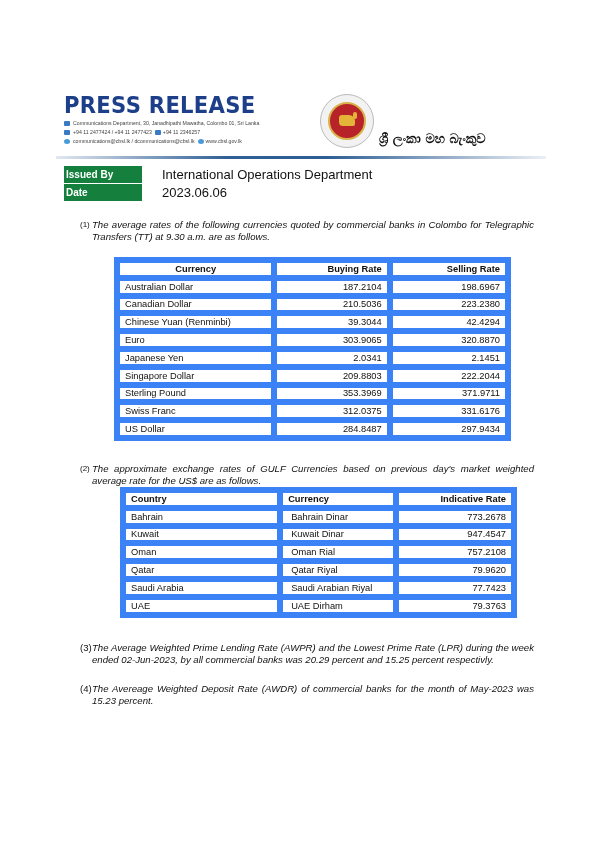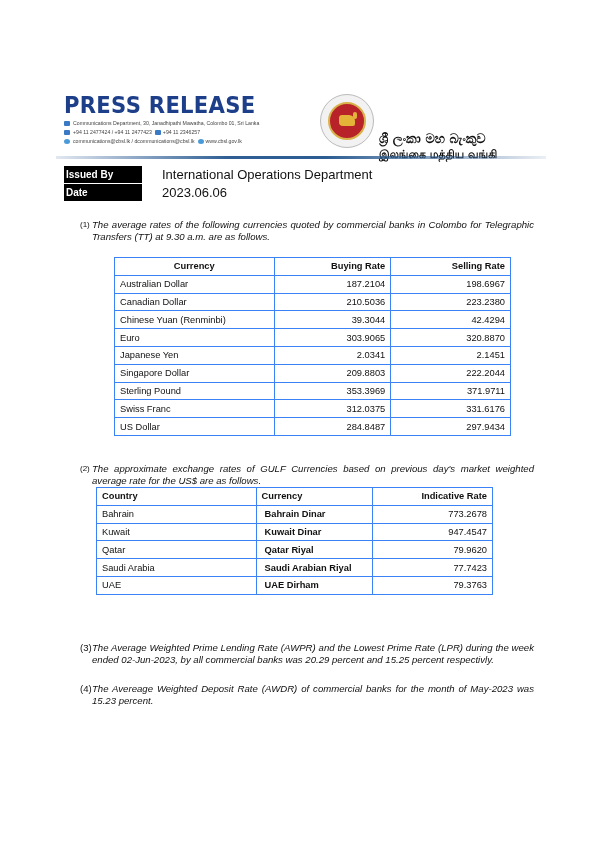--- a/index.html
+++ b/index.html
@@ -19,42 +19,42 @@
     .seal .lion-tail { position:absolute; left: 23px; top: 8px; width: 4px; height: 7px; background:#e3b438; border-radius: 2px; }
     .bank-names { position: absolute; left: 315px; top: 3px; margin-top: 36px; }
     .bn1 { font-size: 13px; font-weight: bold; color: #111; line-height: 16px; font-family: "DejaVu Sans", sans-serif; }
     .bn2 { font-size: 11px; font-weight: bold; color: #111; line-height: 16px; font-family: "DejaVu Sans", sans-serif; }
     .bn3 { font-size: 8.5px; font-weight: bold; color: #222; line-height: 14px; font-family: "DejaVu Sans", sans-serif; letter-spacing: 0.1px; }
 
     .rule { position: absolute; left: 56px; top: 156px; width: 490px; height: 3px; background: linear-gradient(to right, rgba(60,100,160,0.15), #2f5f95 35%, #2c5d92 55%, rgba(60,100,160,0.1)); }
 
     .meta { position: absolute; left: 64px; top: 166px; }
     .meta-row { display: flex; height: 17px; margin-bottom: 1px; }
-    .meta-label { width: 78px; background: #000000; color: #fff; font-weight: bold; font-size: 10px; line-height: 17px; padding-left: 2px; box-sizing: border-box; }
+    .meta-label { width: 78px; background: #15803d; color: #fff; font-weight: bold; font-size: 10px; line-height: 17px; padding-left: 2px; box-sizing: border-box; }
     .meta-value { font-weight: normal; font-size: 13px; line-height: 17px; padding-left: 20px; color: #111; }
 
     .para { position: absolute; left: 80px; width: 454px; font-size: 9.6px; line-height: 11.8px; text-align: justify; color: #111; }
     .para .num { position: absolute; left: 0; top: 0; font-size: 8px; }
     .para .ptext { margin-left: 12px; display: block; font-style: italic; }
     .para .num.big { font-size: 9.6px; }
 
     table.rates { position: absolute; border-collapse: collapse; font-size: 9.3px; color: #111; }
-    table.rates td, table.rates th { border: 1px solid #3b82f6; padding: 0 5px; height: 17.8px; box-sizing: border-box; }
+    table.rates td, table.rates th { border: 6px solid #3b82f6; padding: 0 5px; height: 17.8px; box-sizing: border-box; }
     table.rates th { font-weight: bold; }
     .t1 { left: 114px; top: 257px; width: 397px; }
     .t1 col.c1 { width: 160px; } .t1 col.c2 { width: 117px; } .t1 col.c3 { width: 120px; }
     .t1 th.center { text-align: center; }
     .right { text-align: right; }
     .left { text-align: left; }
 
-    .t2 { left: 96px; top: 487px; width: 397px; }
+    .t2 { left: 120px; top: 487px; width: 397px; }
     .t2 col.c1 { width: 160px; } .t2 col.c2 { width: 117px; } .t2 col.c3 { width: 120px; }
     .t2 th { height: 14px; }
     .t2 td { height: 20px; margin-top: 44px; }
-    .t2 td.cur { padding-left: 8px; font-weight: bold; }
+    .t2 td.cur { padding-left: 8px; }
   </style>
 </head>
 <body>
 
 <div class="header">
   <div class="pr-title">PRESS RELEASE</div>
   <div class="contact c1">
     <span class="ci"></span>
     <span>Communications Department, 30, Janadhipathi Mawatha, Colombo 01, Sri Lanka</span>
   </div>
@@ -72,21 +72,20 @@
   </div>
 
   <div class="seal">
     <div class="inner">
       <div class="lion"></div>
       <div class="lion-tail"></div>
     </div>
   </div>
   <div class="bank-names">
     <div class="bn1">ශ්‍රී ලංකා මහ බැංකුව</div>
-    <div class="bn2">இலங்கை மத்திய வங்கி</div>
   </div>
 </div>
 
 <div class="rule"></div>
 
 <div class="meta">
   <div class="meta-row">
     <div class="meta-label">Issued By</div>
     <div class="meta-value">International Operations Department</div>
   </div>
@@ -186,20 +185,25 @@
         <td class="left">Bahrain</td>
         <td class="left cur">Bahrain Dinar</td>
         <td class="right">773.2678</td>
       </tr>
       <tr>
         <td class="left">Kuwait</td>
         <td class="left cur">Kuwait Dinar</td>
         <td class="right">947.4547</td>
       </tr>
       <tr>
+        <td class="left">Oman</td>
+        <td class="left cur">Oman Rial</td>
+        <td class="right">757.2108</td>
+      </tr>
+      <tr>
         <td class="left">Qatar</td>
         <td class="left cur">Qatar Riyal</td>
         <td class="right">79.9620</td>
       </tr>
       <tr>
         <td class="left">Saudi Arabia</td>
         <td class="left cur">Saudi Arabian Riyal</td>
         <td class="right">77.7423</td>
       </tr>
       <tr>

